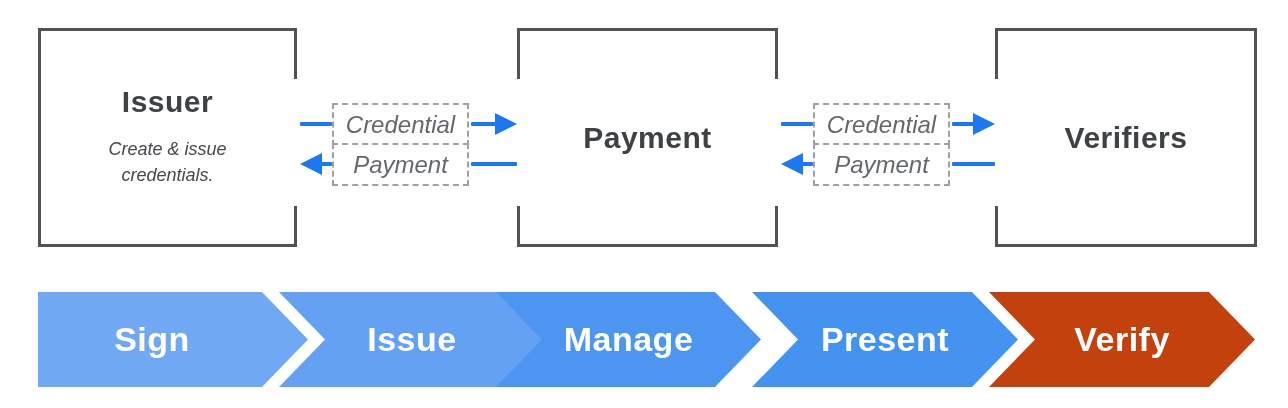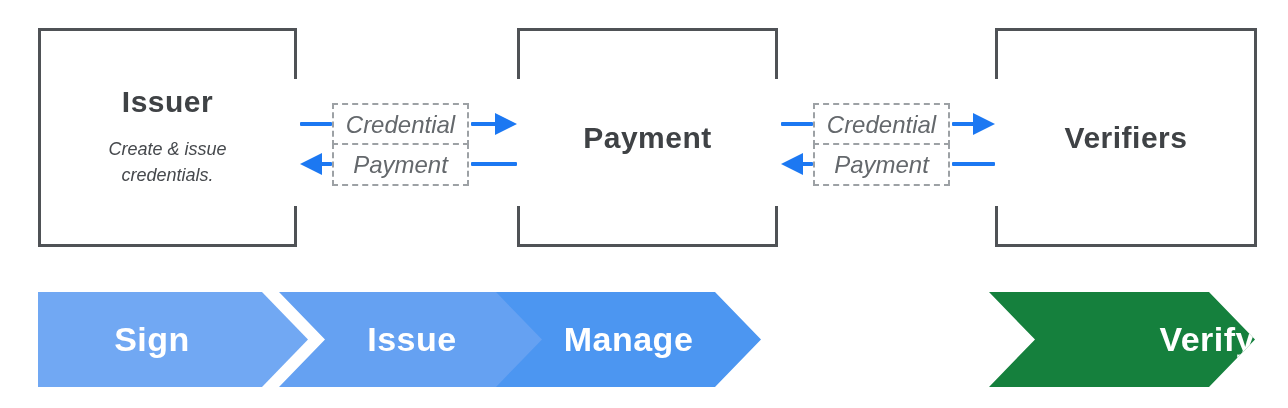--- a/index.html
+++ b/index.html
@@ -120,16 +120,19 @@
 <div class="bar">
   <div class="step s1" style="background: rgb(113, 168, 243);">
     <span>Sign</span>
   </div>
   <div class="step s2" style="background: rgb(101, 161, 242);">
     <span>Issue</span>
   </div>
   <div class="step s3" style="background: rgb(76, 150, 241);">
     <span>Manage</span>
   </div>
-  <div class="step s5" style="background: #15803d; justify-content: flex-end;">
+  <div class="step s4" style="background: rgb(68, 147, 241);">
+    <span>Present</span>
+  </div>
+  <div class="step s5" style="background: #c2410c;">
     <span>Verify</span>
   </div>
 </div>
 
 </body></html>

